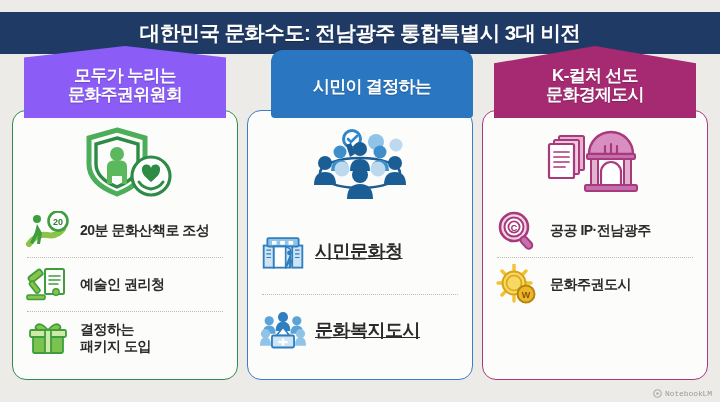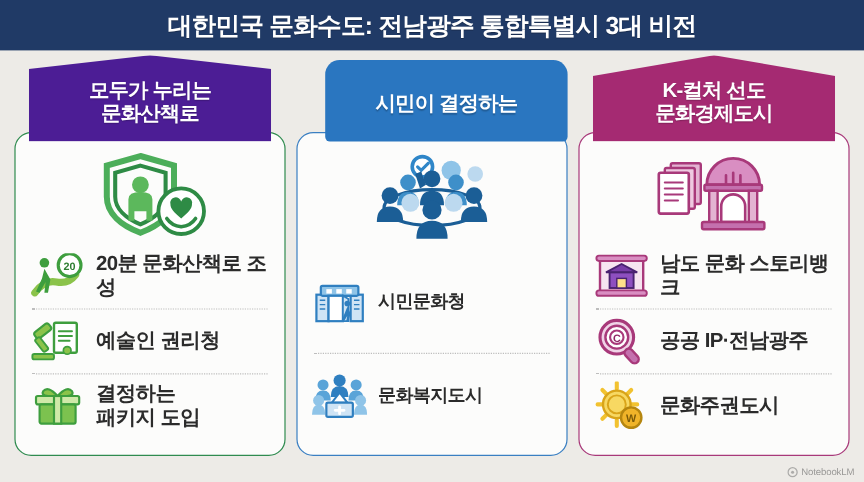--- a/index.html
+++ b/index.html
@@ -19,21 +19,21 @@
     position: relative;
     width: 720px;
     height: 402px;
     background: #edebe7;
     box-sizing: border-box;
   }
 
   
   .header-bar {
     position: absolute;
-    left: 0; top: 0;
+    left: 0; top: 12px;
     width: 720px;
     height: 42px;
     background: #203a66;
     display: flex;
     align-items: center;
     justify-content: center;
   }
   .header-title {
     color: #ffffff;
     font-size: 20.5px;
@@ -81,21 +81,21 @@
     font-weight: bold;
     letter-spacing: -0.7px;
     text-shadow: 0 1px 1px rgba(0,0,0,.22);
     box-sizing: border-box;
     padding-top: 6px;
   }
   .banner-l1, .banner-l2 { display: block; white-space: nowrap; }
 
   
   .col-green .banner {
-    background: #4c1d95;
+    background: #8b5cf6;
     clip-path: polygon(0% 16%, 50% 0%, 100% 16%, 100% 100%, 0% 100%);
   }
   
   .col-blue .banner {
     background: #2a76c0;
     border-radius: 12px 12px 4px 4px;
     top: 4px;
     height: 68px;
     margin-left: 12px;
   }
@@ -165,38 +165,39 @@
   }
   .item-icon {
     width: 46px;
     height: 40px;
     flex: none;
     display: flex;
     align-items: center;
     justify-content: center;
   }
   .item-label {
-    font-size: 17px;
+    font-size: 14px;
     font-weight: bold;
     color: #2b2b2b;
     letter-spacing: -0.5px;
     line-height: 1.2;
     white-space: pre-line;
   }
-  .col-blue .item-label { font-size: 15px; }
+  .col-blue .item-label { font-size: 18px; text-decoration: underline; }
 
   
   .watermark {
     position: absolute;
     right: 8px;
     bottom: 4px;
     display: flex;
     align-items: center;
     gap: 3px;
     opacity: .55;
+    font-family: Liberation Mono, monospace;
   }
   .watermark-text {
     font-size: 8px;
     color: #555;
     letter-spacing: -0.1px;
   }
 
   svg { display: block; }
 </style>
 </head>
@@ -207,21 +208,21 @@
   <div class="header-bar">
     <div class="header-title">대한민국 문화수도: 전남광주 통합특별시 3대 비전</div>
   </div>
 
   <div class="columns">
 
     <div class="column col-green">
 
       <div class="banner">
         <span class="banner-l1">모두가 누리는</span>
-        <span class="banner-l2">문화산책로</span>
+        <span class="banner-l2">문화주권위원회</span>
       </div>
 
       <div class="card">
 
         <div class="hero">
           <span>
             <svg width="96" height="74" viewBox="0 0 96 74">
               <path d="M40 4 L68 12 L68 38 C68 52 56 62 40 68 C24 62 12 52 12 38 L12 12 Z" fill="none" stroke="#4cae5a" stroke-width="5"></path>
               <path d="M40 12 L61 18 L61 38 C61 48 52 56 40 61 C28 56 19 48 19 38 L19 18 Z" fill="none" stroke="#2e8b45" stroke-width="3.4"></path>
               <circle cx="40" cy="28" r="7" fill="#5cb85c"></circle>
@@ -383,33 +384,20 @@
               <rect x="48" y="33" width="7" height="26" fill="#e3b3d2" stroke="#a8397a" stroke-width="2"></rect>
               <rect x="81" y="33" width="7" height="26" fill="#e3b3d2" stroke="#a8397a" stroke-width="2"></rect>
               <path d="M58 59 L58 46 a10 10 0 0 1 20 0 L78 59 Z" fill="#ffffff" stroke="#a8397a" stroke-width="2.2"></path>
               <rect x="42" y="59" width="52" height="6" rx="1.4" fill="#c470ae" stroke="#a8397a" stroke-width="2"></rect>
             </svg>
           </span>
         </div>
 
         <div class="items">
 
-          <div class="item">
-            <span class="item-icon">
-              <svg width="46" height="40" viewBox="0 0 46 40">
-                <rect x="5" y="5" width="36" height="30" rx="1.5" fill="#f6e4f0" stroke="#a8397a" stroke-width="2"></rect>
-                <rect x="2" y="3" width="42" height="4.5" rx="2.2" fill="#d98ec2" stroke="#a8397a" stroke-width="1.6"></rect>
-                <rect x="2" y="32" width="42" height="4.5" rx="2.2" fill="#d98ec2" stroke="#a8397a" stroke-width="1.6"></rect>
-                <path d="M10 17 L23 10 L36 17 Z" fill="#7a3da8" stroke="#4a2270" stroke-width="1.6"></path>
-                <rect x="13" y="17" width="20" height="13" fill="#8e4fc0" stroke="#4a2270" stroke-width="1.6"></rect>
-                <rect x="19" y="22" width="8" height="8" fill="#ffe08a" stroke="#4a2270" stroke-width="1.2"></rect>
-              </svg>
-            </span>
-            <span class="item-label">남도 문화 스토리뱅크</span>
-          </div>
 
           <div class="item">
             <span class="item-icon">
               <svg width="46" height="40" viewBox="0 0 46 40">
                 <circle cx="19" cy="17" r="14" fill="#f0d3e7" stroke="#a8397a" stroke-width="2.6"></circle>
                 <circle cx="19" cy="17" r="9.5" fill="#ffffff" stroke="#a8397a" stroke-width="2"></circle>
                 <circle cx="19" cy="17" r="5.6" fill="none" stroke="#a8397a" stroke-width="1.8"></circle>
                 <text x="19" y="21" font-size="9" font-weight="bold" fill="#8e2465" text-anchor="middle" font-family="Liberation Sans, sans-serif">C</text>
                 <rect x="28" y="26" width="7" height="14" rx="3.4" transform="rotate(-42 31 33)" fill="#c470ae" stroke="#a8397a" stroke-width="2"></rect>
               </svg>

